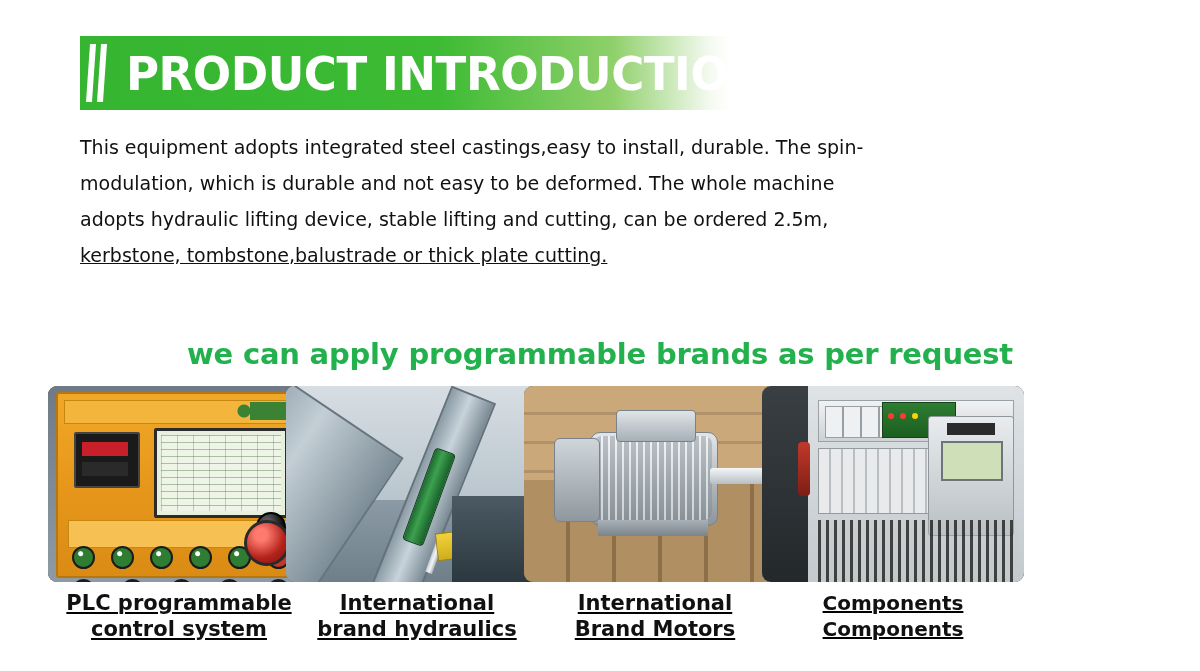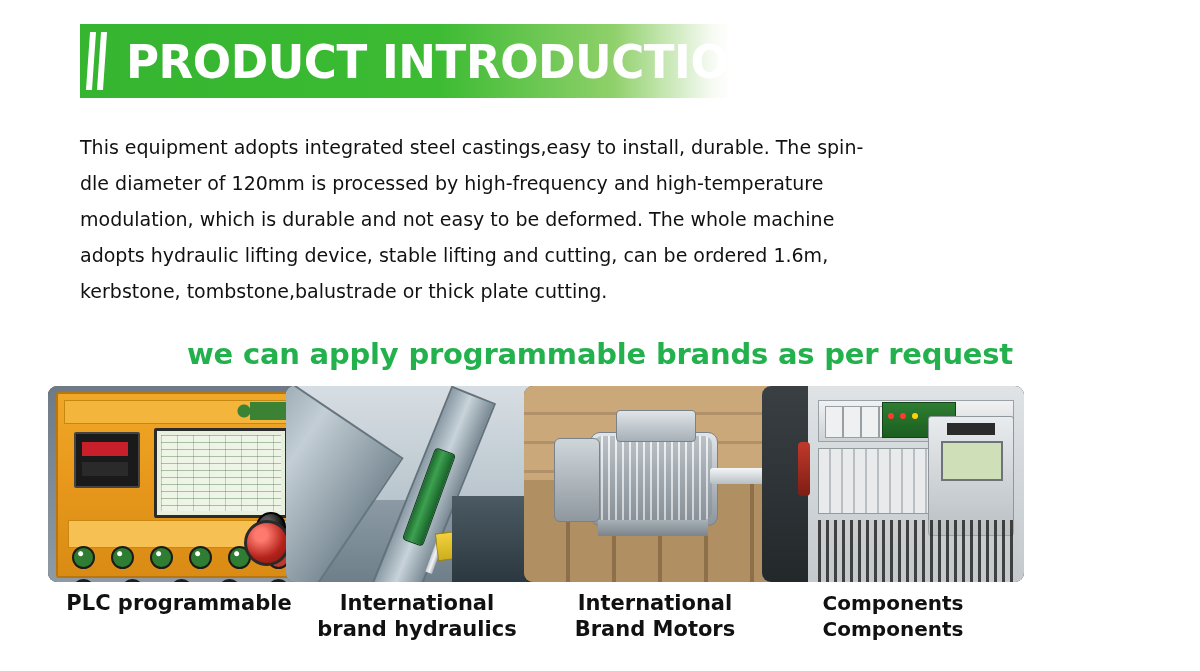--- a/index.html
+++ b/index.html
@@ -12,21 +12,21 @@
     height: 671px;
     font-family: "Liberation Sans", sans-serif;
     overflow: hidden;
     position: relative;
   }
 
   
   .header {
     position: absolute;
     left: 80px;
-    top: 24px;
+    top: 36px;
     width: 650px;
     height: 74px;
     display: flex;
     align-items: center;
     background: linear-gradient(to right, #35b530 0%, #3cbb33 55%, #8fd06a 82%, rgba(215,235,200,0.25) 97%, rgba(255,255,255,0) 100%);
   }
   .header-bars {
     display: flex;
     align-items: center;
     margin-left: 8px;
@@ -63,20 +63,21 @@
     width: 1078px;
     font-size: 19px;
     line-height: 36px;
     color: #111111;
     text-align: justify;
     text-justify: inter-word;
     font-family: "DejaVu Sans", sans-serif;
   }
   .paragraph .last-line {
     text-align: left;
+    text-decoration: underline;
   }
 
   
   .subheading {
     position: absolute;
     left: 0;
     top: 337px;
     width: 1200px;
     text-align: center;
     color: #22b14c;
@@ -93,20 +94,21 @@
     top: 386px;
     width: 1080px;
     display: flex;
     gap: 12px;
   }
   .card {
     width: 226px;
     display: flex;
     flex-direction: column;
     align-items: center;
+    text-decoration: underline;
   }
   .thumb {
     width: 262px;
     height: 196px;
     border-radius: 9px;
     overflow: hidden;
     position: relative;
     background: #2a2a2a;
   }
   .caption {
@@ -308,23 +310,22 @@
 <div class="header">
   <div class="header-bars">
     <i></i>
       <i></i>
   </div>
   <div class="header-title">PRODUCT INTRODUCTION</div>
 </div>
 
 <div class="paragraph">
   <div>This equipment adopts integrated steel castings,easy to install, durable. The  spin-</div>
-  <div>dle diameter of 120mm is processed by high-frequency and high-temperature</div>
   <div>modulation, which is durable and not easy to be deformed. The whole machine</div>
-  <div>adopts hydraulic lifting device, stable lifting and cutting, can be ordered 1.6m,</div>
+  <div>adopts hydraulic lifting device, stable lifting and cutting, can be ordered 2.5m,</div>
   <div class="last-line">kerbstone, tombstone,balustrade or thick plate cutting.</div>
 </div>
 
 <div class="subheading">we can apply programmable brands as per request</div>
 
 <div class="cards">
 
   <div class="card">
     <div class="thumb">
       <div class="plc">
@@ -351,20 +352,21 @@
                 <span class="btn k"></span>
                 <span class="btn k"></span>
               </div>
           </div>
           <div class="estop"></div>
         </div>
       </div>
     </div>
     <div class="caption">
       <div>PLC programmable</div>
+      <div>control system</div>
     </div>
   </div>
 
   <div class="card">
     <div class="thumb">
       <div class="hyd">
         <div class="wall"></div>
         <div class="floor"></div>
         <div class="beam1"></div>
         <div class="beam2"></div>

